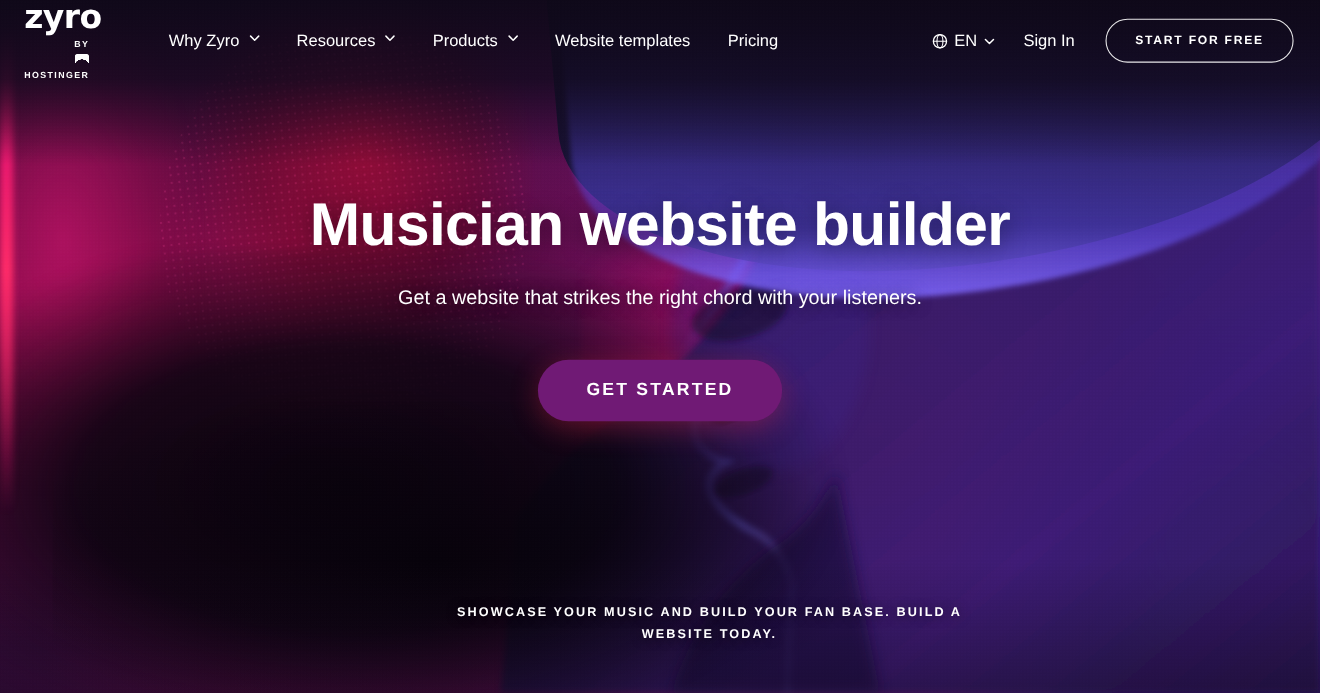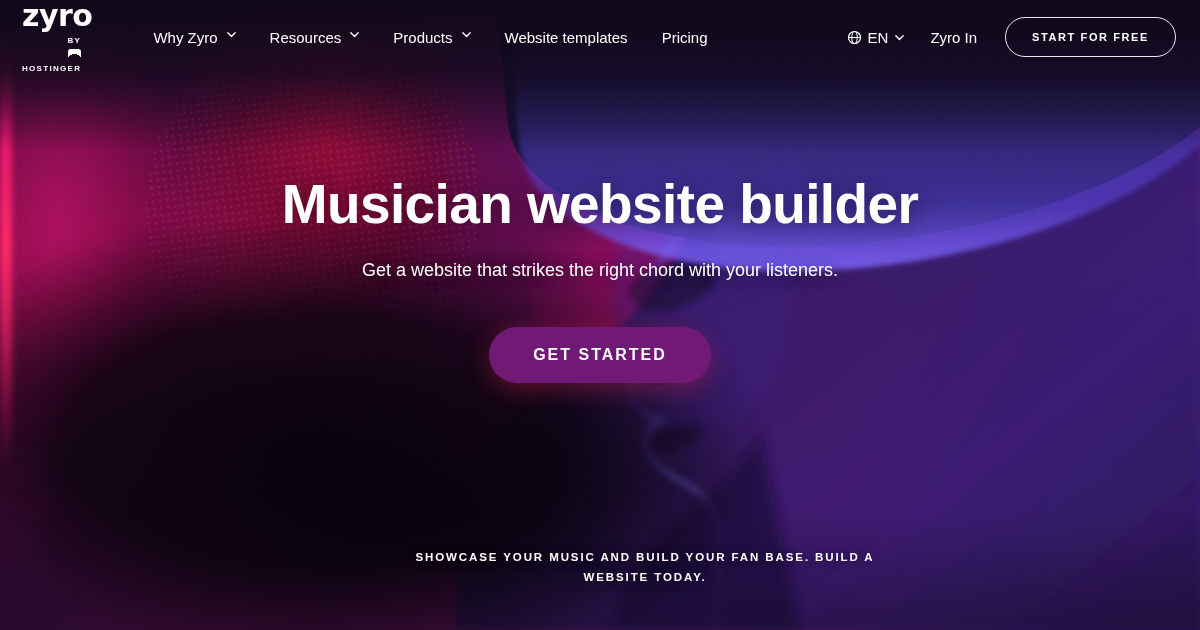--- a/index.html
+++ b/index.html
@@ -321,21 +321,21 @@
           </svg>
         </span>
         <span>EN</span>
         <span class="chev">
           <svg viewBox="0 0 12 12" width="11" height="11">
               <path d="M2 4.2 L6 8.2 L10 4.2" fill="none" stroke="#fff" stroke-width="1.5" stroke-linecap="round" stroke-linejoin="round"></path>
             </svg>
         </span>
       </div>
 
-      <div class="signin">Zyro In</div>
+      <div class="signin">Sign In</div>
 
       <button class="btn-outline">START FOR FREE</button>
     </div>
   </div>
 
   <div class="hero">
     <h1 class="hero-title">Musician website builder</h1>
     <p class="hero-sub">Get a website that strikes the right chord with your listeners.</p>
     <div class="cta-wrap">
       <button class="btn-cta">GET STARTED</button>

